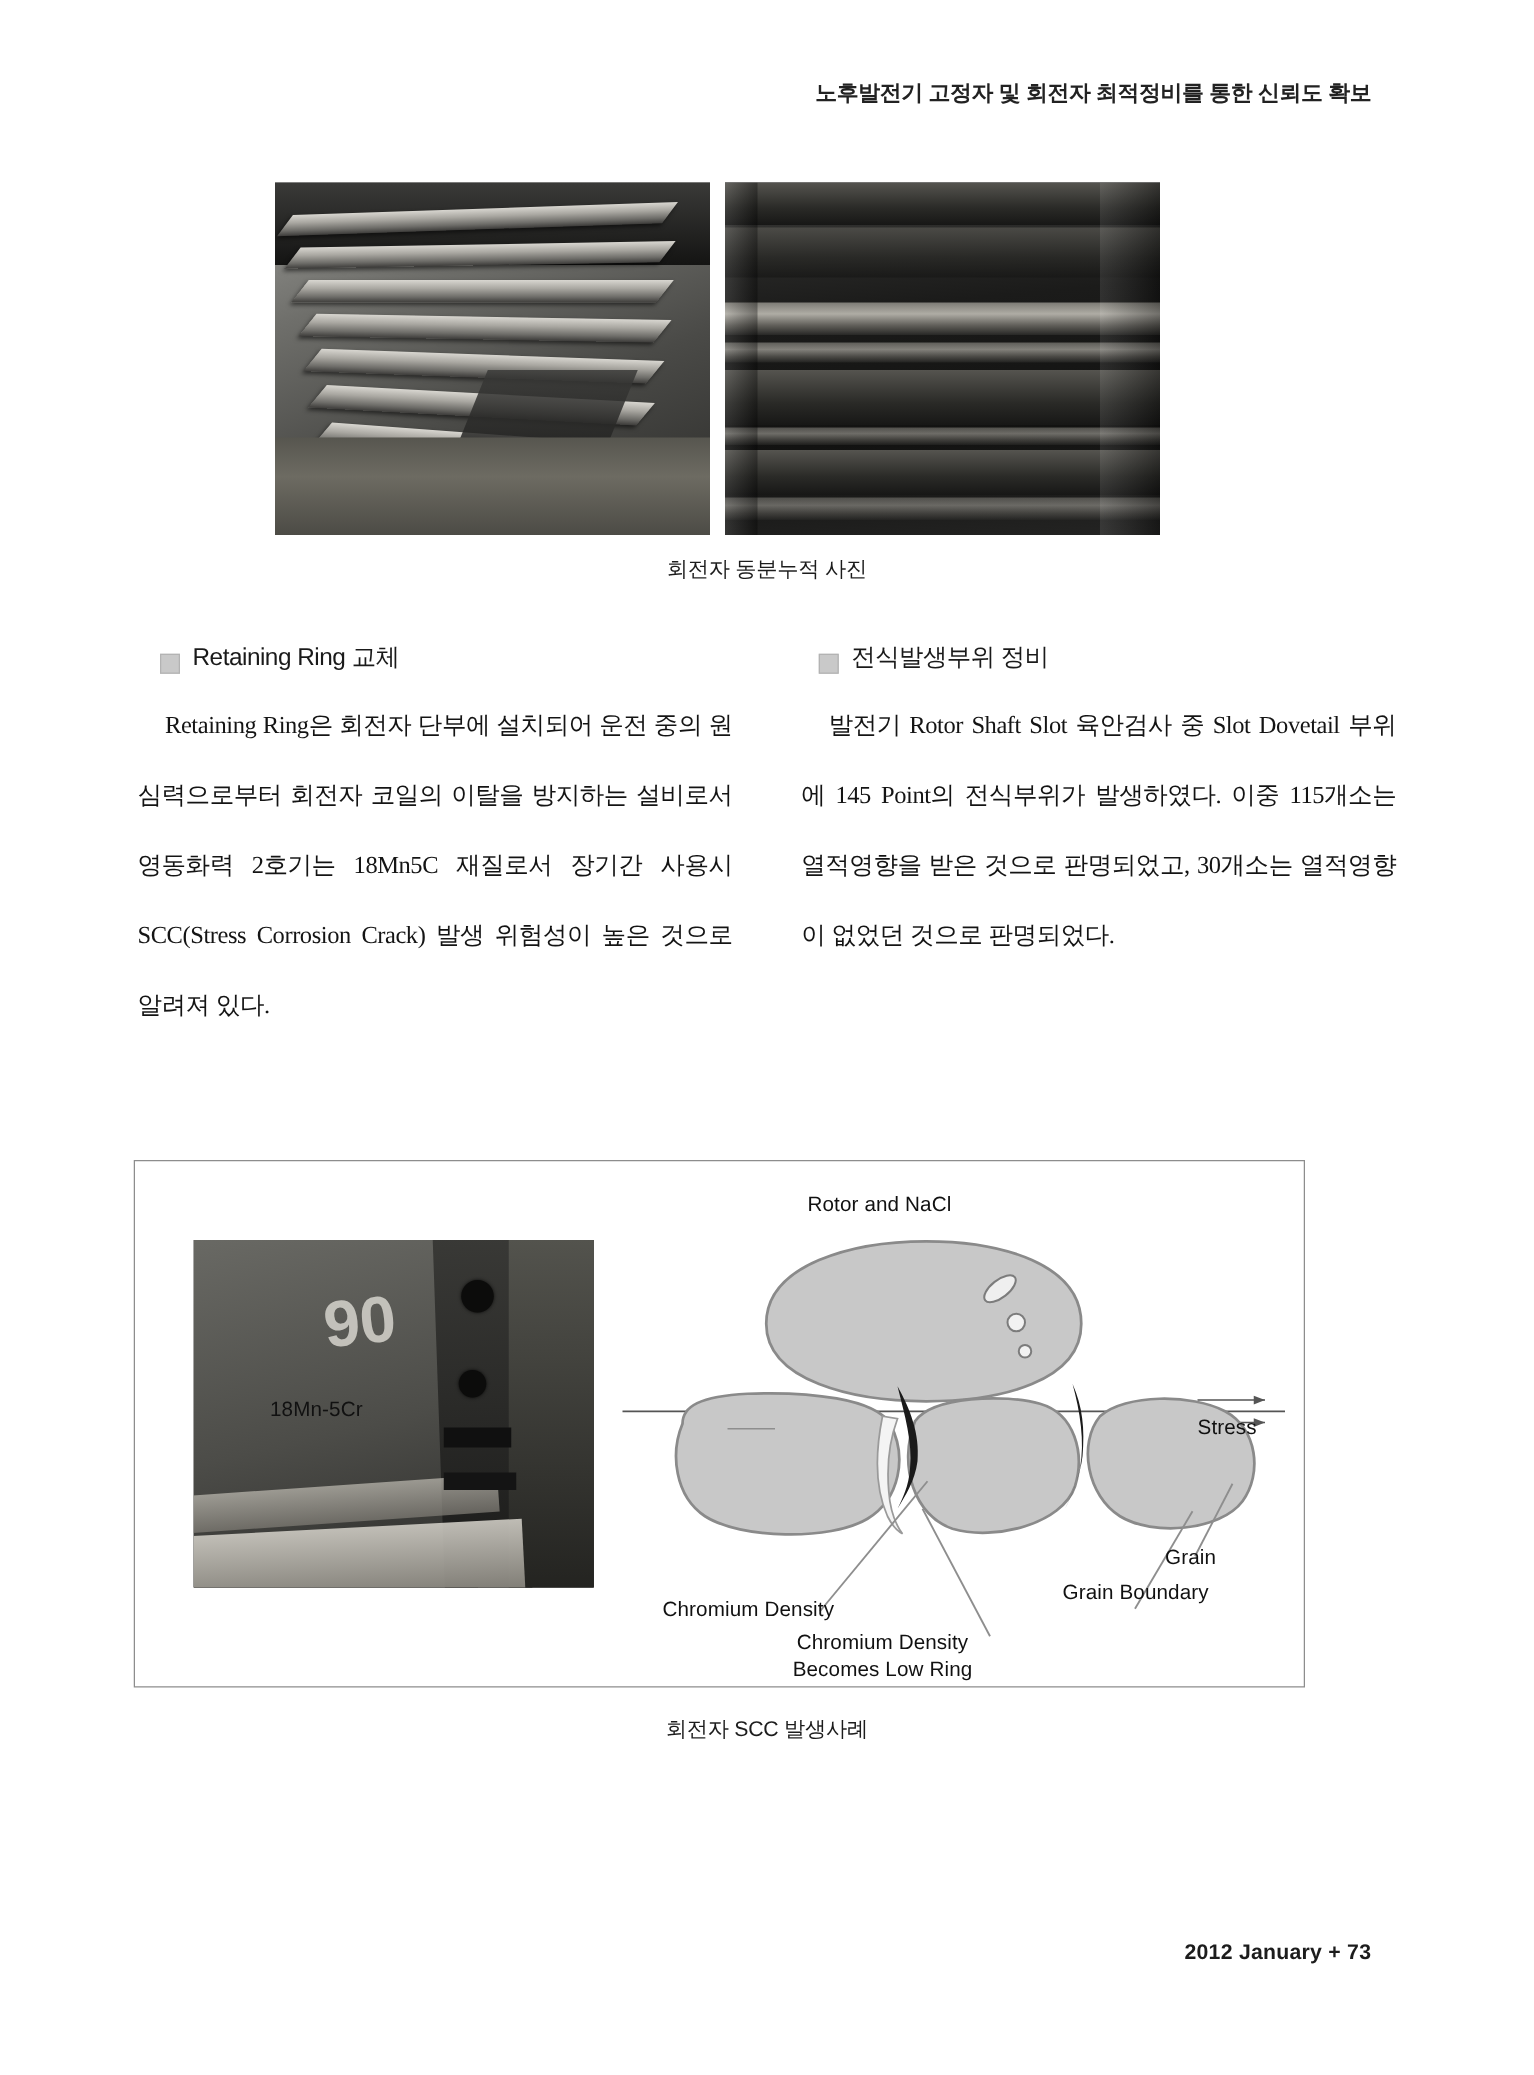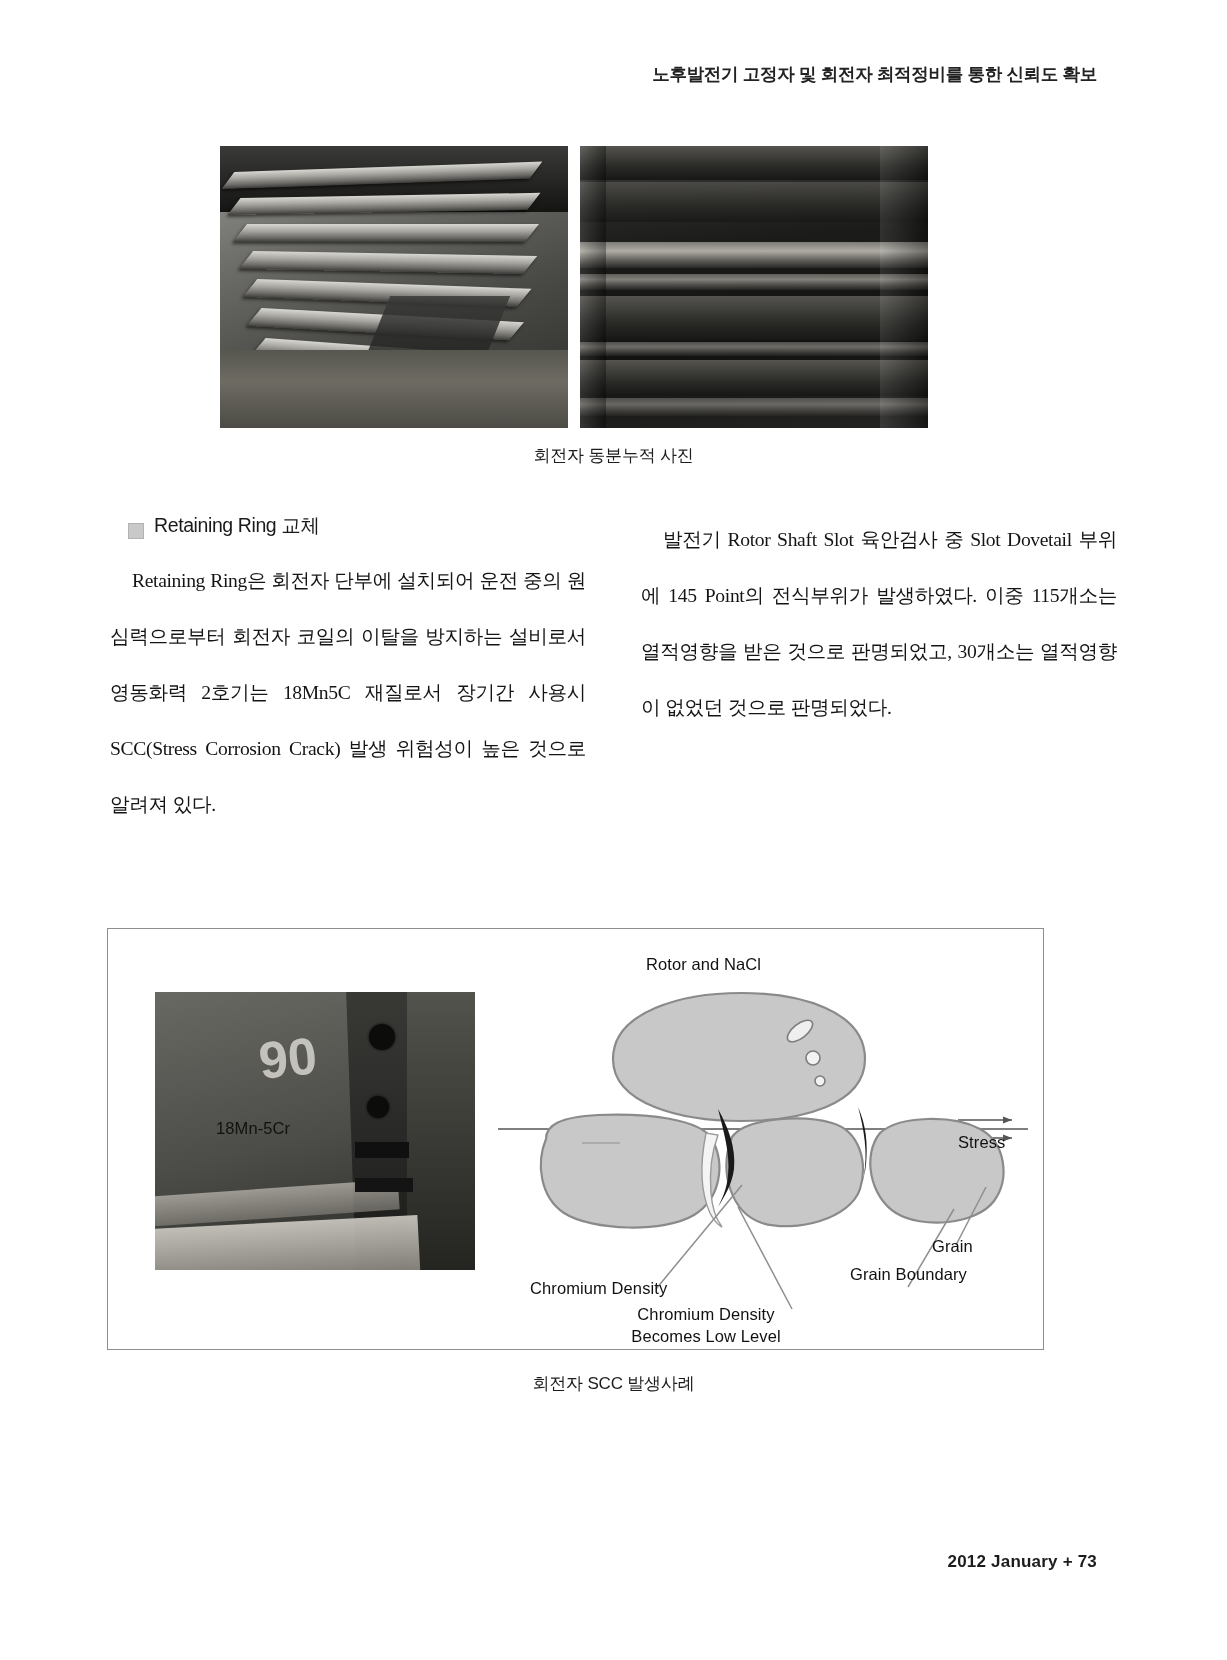--- a/index.html
+++ b/index.html
@@ -263,20 +263,24 @@
 
   <div class="col col-left">
     <div class="sec-head">
       <span class="bullet-square"></span>
       <span>Retaining Ring 교체</span>
     </div>
     <p class="para">Retaining Ring은 회전자 단부에 설치되어 운전 중의 원심력으로부터 회전자 코일의 이탈을 방지하는 설비로서 영동화력 2호기는 18Mn5C 재질로서 장기간 사용시 SCC(Stress Corrosion Crack) 발생 위험성이 높은 것으로 알려져 있다.</p>
   </div>
 
   <div class="col col-right">
+    <div class="sec-head">
+      <span class="bullet-square"></span>
+      <span>전식발생부위 정비</span>
+    </div>
     <p class="para">발전기 Rotor Shaft Slot 육안검사 중 Slot Dovetail 부위에 145 Point의 전식부위가 발생하였다. 이중 115개소는 열적영향을 받은 것으로 판명되었고, 30개소는 열적영향이 없었던 것으로 판명되었다.</p>
   </div>
 </div>
 
 <div class="fig-box">
 
   <div class="fig-photo">
     <div class="fp-bg"></div>
     <div class="fp-plate" style="left:-10px; top:-10px; width:230px; height:300px; transform: rotate(-3deg);"></div>
     <div class="fp-plate" style="left:196px; top:-12px; width:70px;  height:300px; background:linear-gradient(180deg,#3a3a37,#191918); transform: rotate(-2deg);"></div>
@@ -331,19 +335,19 @@
     <div class="dia-label" style="left:470px; top:176px;">Stress</div>
 
     <div class="dia-label" style="left:444px; top:280px;">Grain</div>
 
     <div class="dia-label" style="left:362px; top:308px;">Grain Boundary</div>
 
     <div class="dia-label" style="left:42px; top:322px;">Chromium Density</div>
 
     <div class="dia-label center" style="left:218px; top:348px; transform: translateX(-50%);">Chromium Density</div>
 
-    <div class="dia-label center" style="left:218px; top:370px; transform: translateX(-50%);">Becomes Low Level</div>
+    <div class="dia-label center" style="left:218px; top:370px; transform: translateX(-50%);">Becomes Low Ring</div>
   </div>
 </div>
 
 <div class="figure-caption cap-bottom">회전자 SCC 발생사례</div>
 
 <div class="page-footer">2012 January + 73</div>
 
 </body></html>

